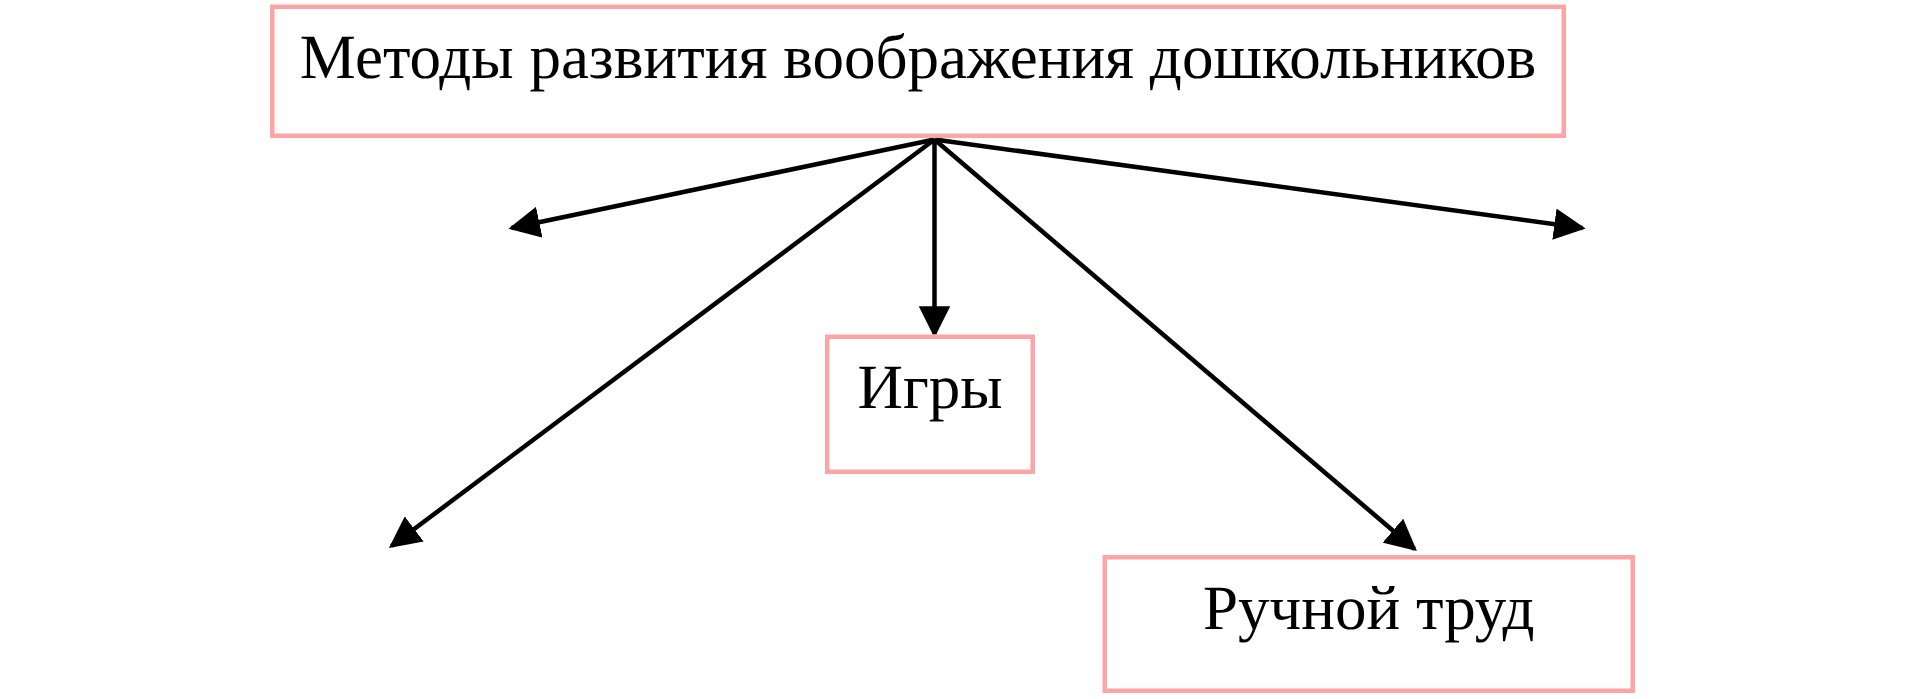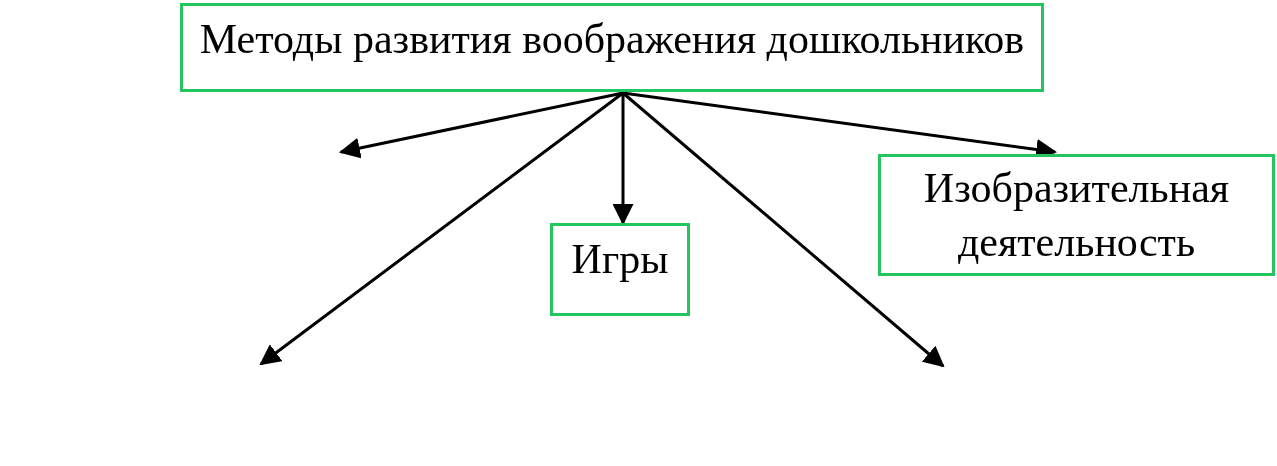--- a/index.html
+++ b/index.html
@@ -19,21 +19,21 @@
   .arrows {
     position: absolute;
     left: 0;
     top: 0;
     width: 1277px;
     height: 466px;
     pointer-events: none;
   }
   .node {
     position: absolute;
-    border: 3px solid #22c55e;
+    border: 3px solid #fca5a5;
     background: #ffffff;
     box-sizing: content-box;
     display: flex;
     justify-content: center;
     align-items: flex-start;
     text-align: center;
     font-size: 42px;
     line-height: 1.28;
     padding-top: 7px;
   }
@@ -62,23 +62,23 @@
       <line x1="623" y1="93" x2="943" y2="366" marker-end="url(#arrowhead)"></line>
       <line x1="623" y1="93" x2="1055" y2="152" marker-end="url(#arrowhead)"></line>
     </g>
   </svg>
 
   <div class="node node-title">
     <span>Методы развития воображения дошкольников</span>
   </div>
 
 
-  <div class="node node-visual">
-    <span>Изобразительная деятельность</span>
-  </div>
 
   <div class="node node-games">
     <span>Игры</span>
   </div>
 
 
+  <div class="node node-manual">
+    <span>Ручной труд</span>
+  </div>
 
 </div>
 
 </body></html>

